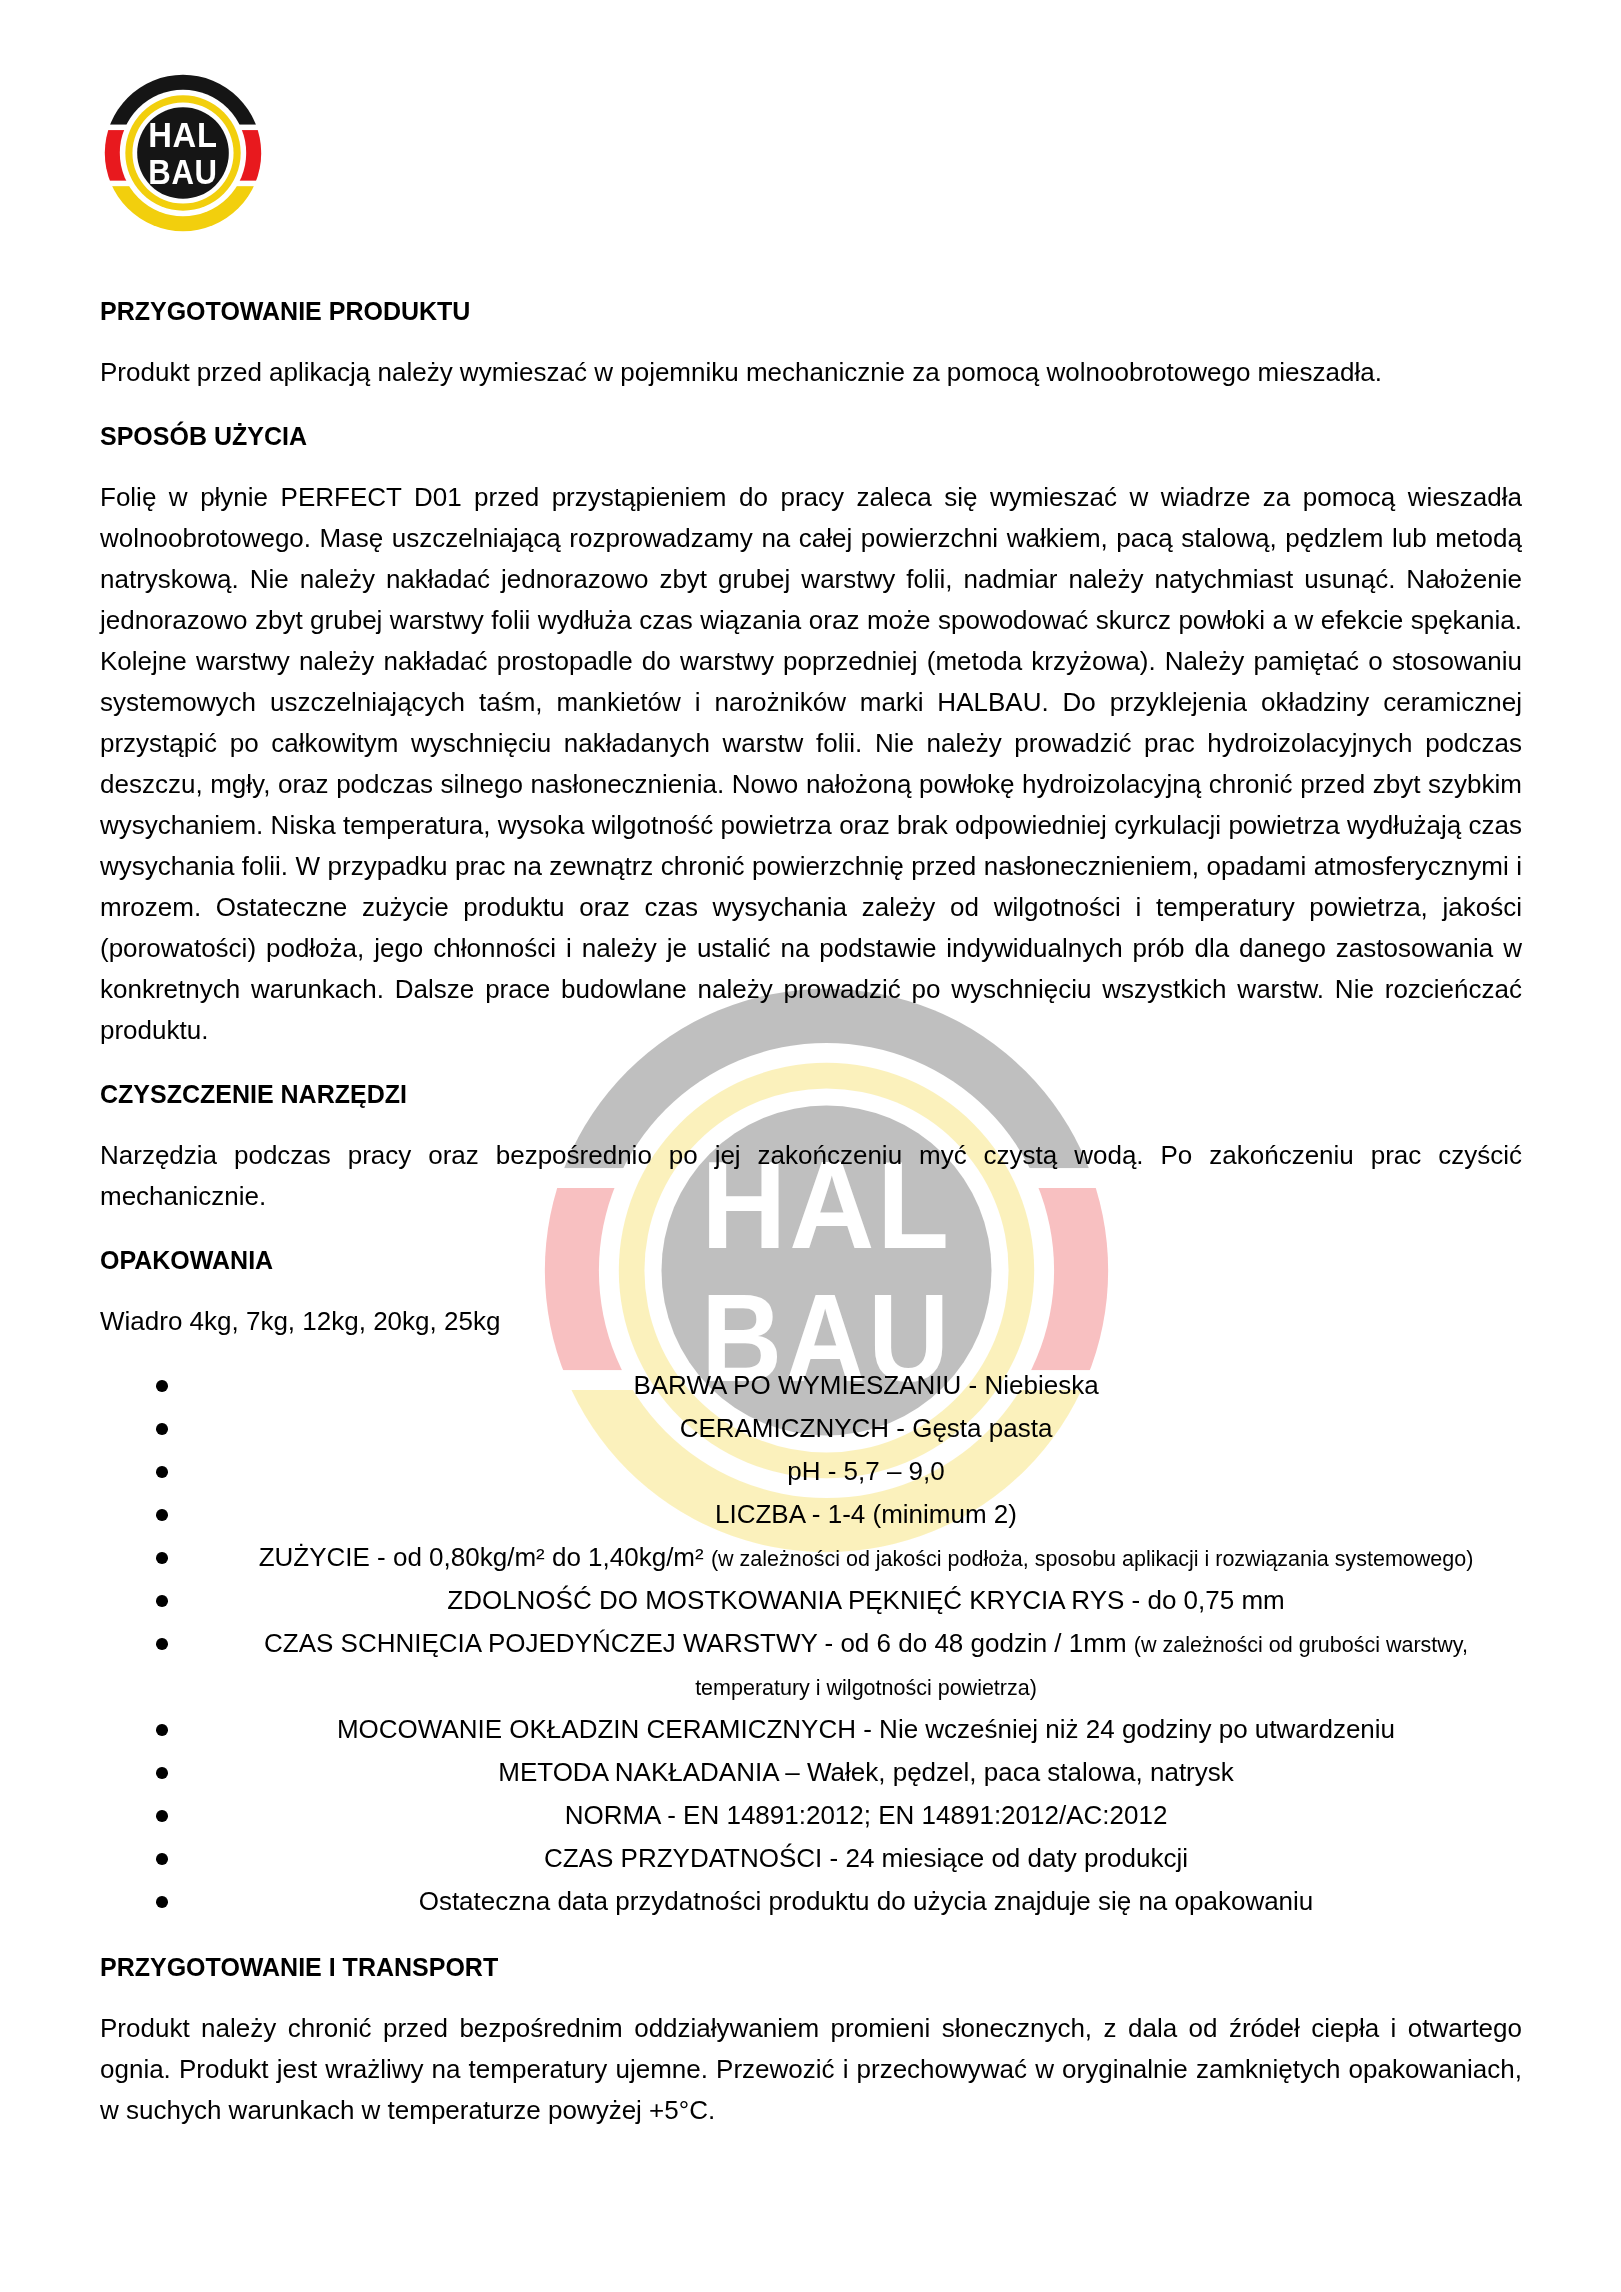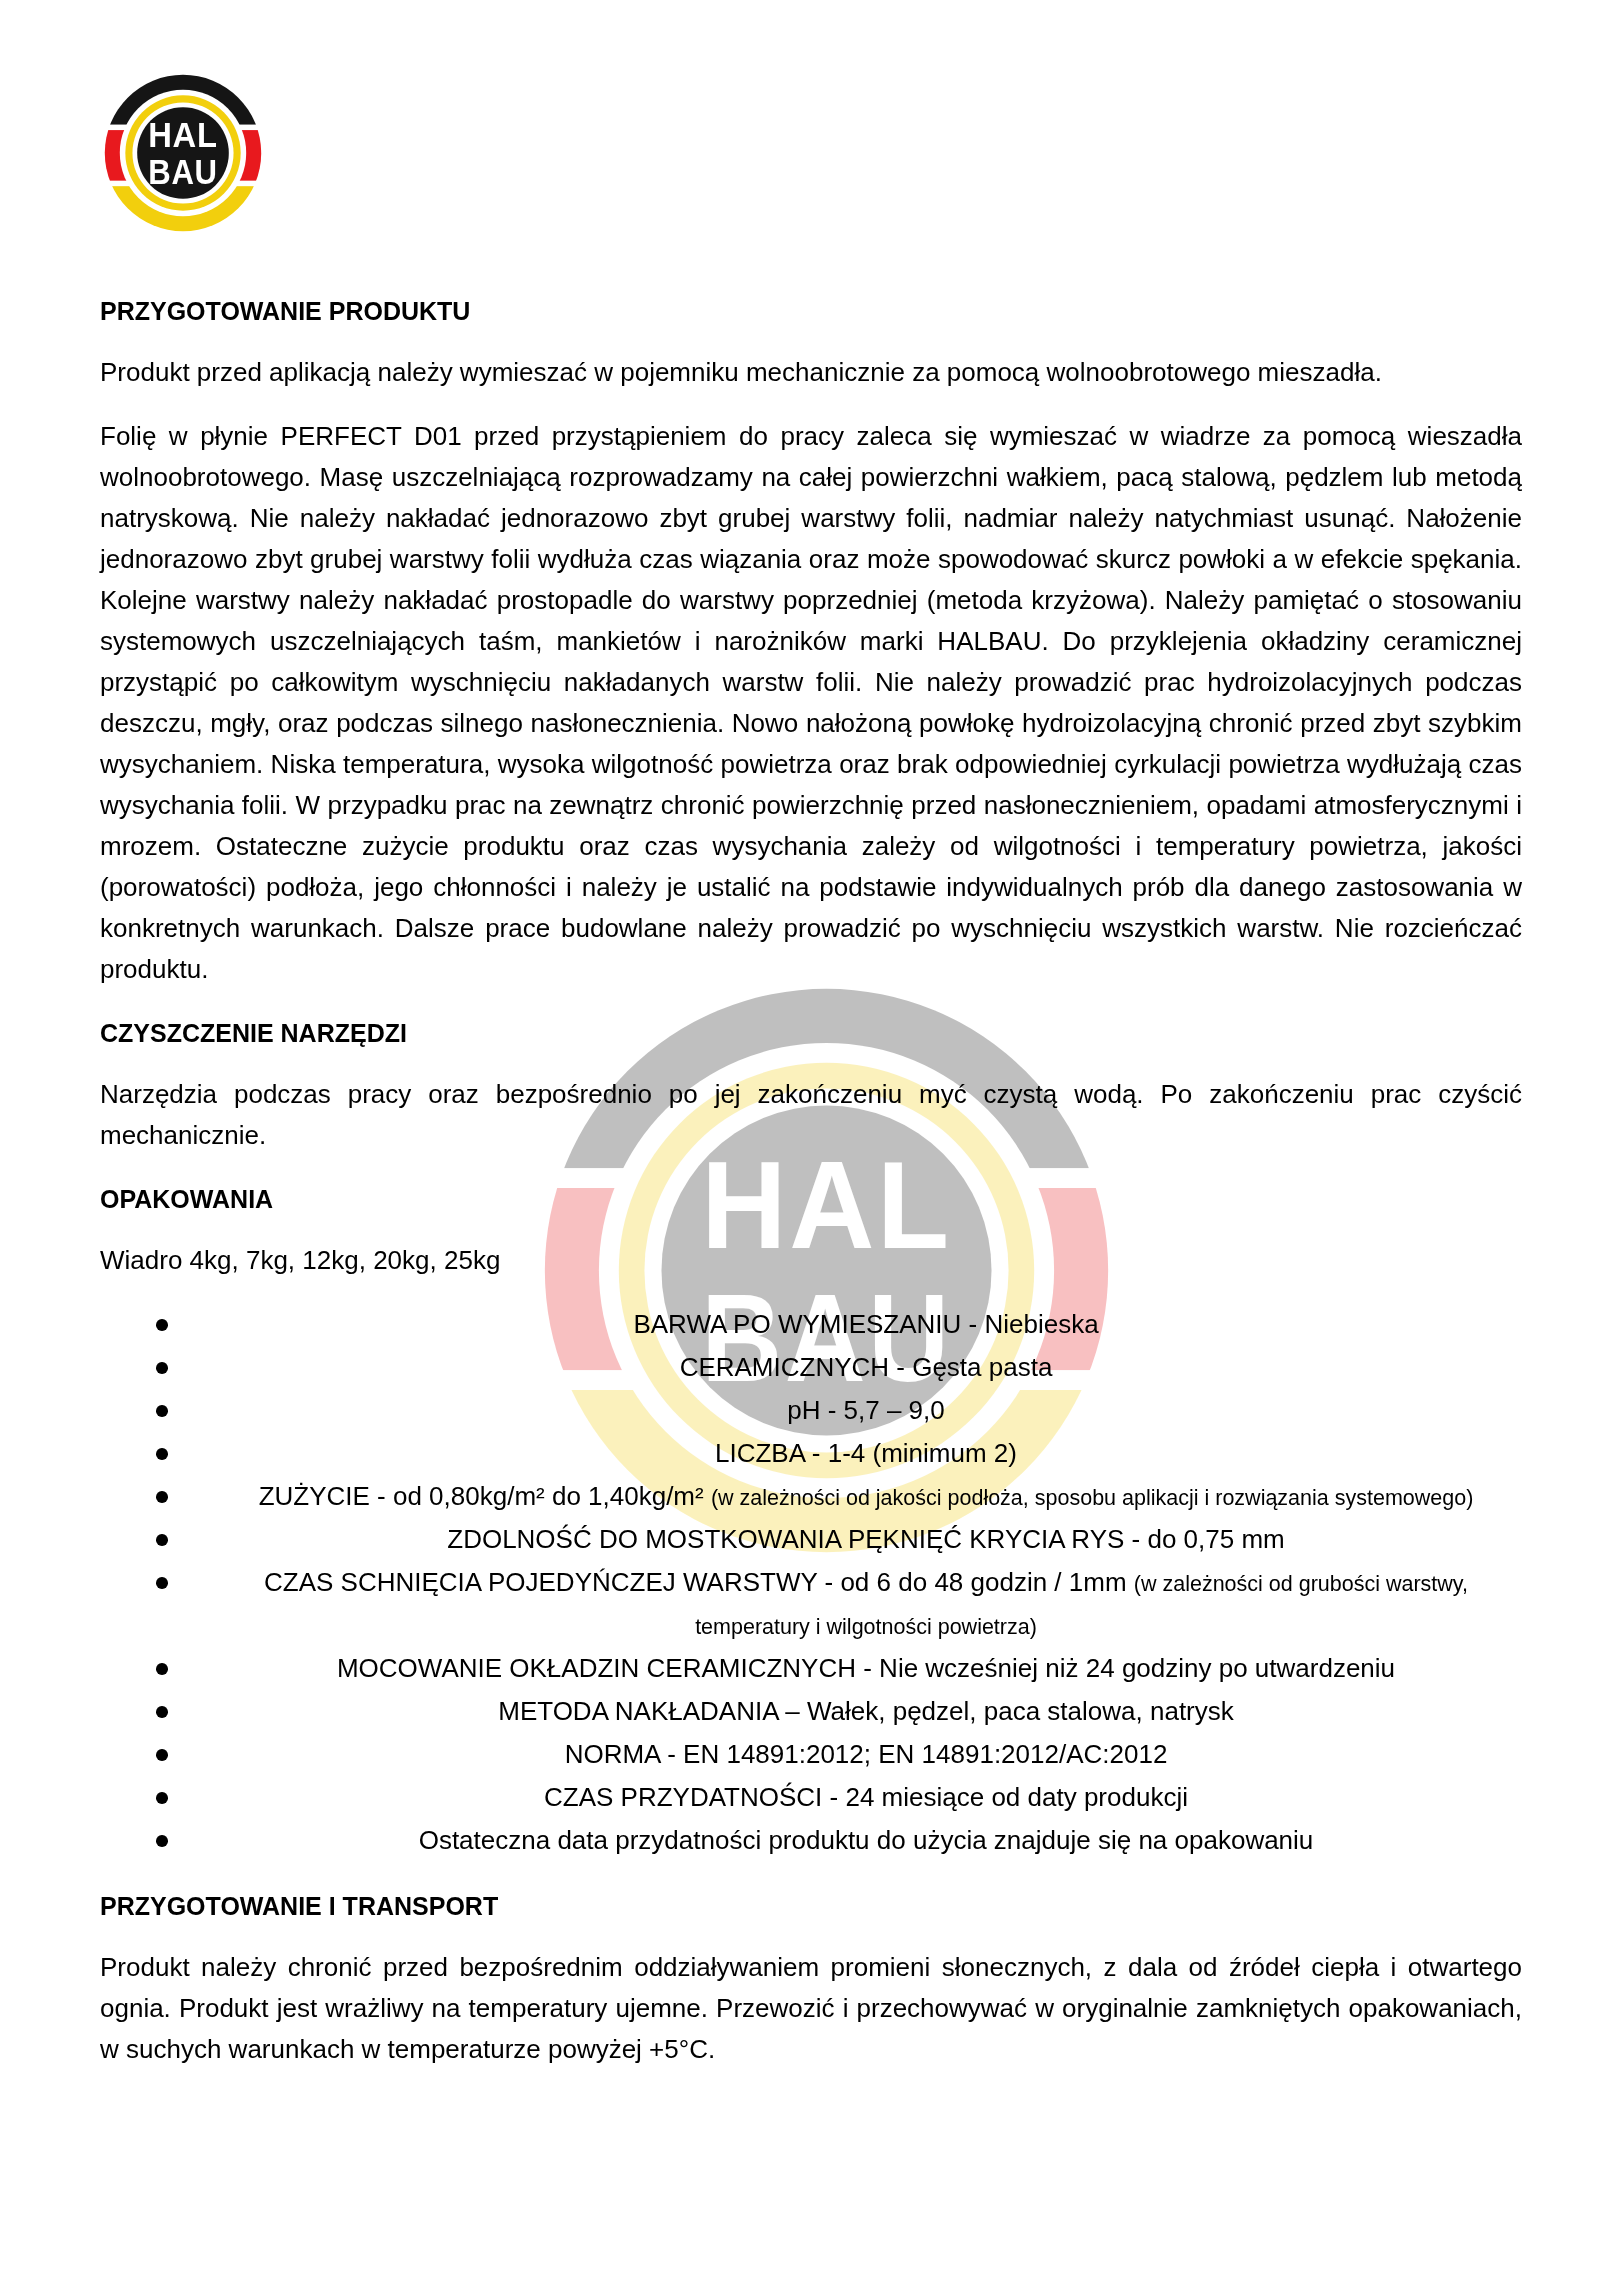--- a/index.html
+++ b/index.html
@@ -116,20 +116,21 @@
         <circle cx="100" cy="100" r="64" fill="#ffffff"></circle>
         <circle cx="100" cy="100" r="58" fill="#151515"></circle>
         <text x="100" y="92" text-anchor="middle" font-family="Liberation Sans, sans-serif" font-weight="bold" font-size="44" letter-spacing="1" textLength="88" lengthAdjust="spacingAndGlyphs" fill="#ffffff">HAL</text>
         <text x="100" y="139" text-anchor="middle" font-family="Liberation Sans, sans-serif" font-weight="bold" font-size="44" letter-spacing="1" textLength="88" lengthAdjust="spacingAndGlyphs" fill="#ffffff">BAU</text>
       </svg>
     </div>
 
     <h2>PRZYGOTOWANIE PRODUKTU</h2>
     <p class="single-line">Produkt przed aplikacją należy wymieszać w pojemniku mechanicznie za pomocą wolnoobrotowego mieszadła.</p>
 
+    <h2>SPOSÓB UŻYCIA</h2>
     <p>Folię w płynie PERFECT D01 przed przystąpieniem do pracy zaleca się wymieszać w wiadrze za pomocą wieszadła wolnoobrotowego. Masę uszczelniającą rozprowadzamy na całej powierzchni wałkiem, pacą stalową, pędzlem lub metodą natryskową. Nie należy nakładać jednorazowo zbyt grubej warstwy folii, nadmiar należy natychmiast usunąć. Nałożenie jednorazowo zbyt grubej warstwy folii wydłuża czas wiązania oraz może spowodować skurcz powłoki a w efekcie spękania. Kolejne warstwy należy nakładać prostopadle do warstwy poprzedniej (metoda krzyżowa). Należy pamiętać o stosowaniu systemowych uszczelniających taśm, mankietów i narożników marki HALBAU. Do przyklejenia okładziny ceramicznej przystąpić po całkowitym wyschnięciu nakładanych warstw folii. Nie należy prowadzić prac hydroizolacyjnych podczas deszczu, mgły, oraz podczas silnego nasłonecznienia. Nowo nałożoną powłokę hydroizolacyjną chronić przed zbyt szybkim wysychaniem. Niska temperatura, wysoka wilgotność powietrza oraz brak odpowiedniej cyrkulacji powietrza wydłużają czas wysychania folii. W przypadku prac na zewnątrz chronić powierzchnię przed nasłonecznieniem, opadami atmosferycznymi i mrozem. Ostateczne zużycie produktu oraz czas wysychania zależy od wilgotności i temperatury powietrza, jakości (porowatości) podłoża, jego chłonności i należy je ustalić na podstawie indywidualnych prób dla danego zastosowania w konkretnych warunkach. Dalsze prace budowlane należy prowadzić po wyschnięciu wszystkich warstw. Nie rozcieńczać produktu.</p>
 
     <h2>CZYSZCZENIE NARZĘDZI</h2>
     <p>Narzędzia podczas pracy oraz bezpośrednio po jej zakończeniu myć czystą wodą. Po zakończeniu prac czyścić mechanicznie.</p>
 
     <h2>OPAKOWANIA</h2>
     <p class="single-line">Wiadro 4kg, 7kg, 12kg, 20kg, 25kg</p>
 
     <ul class="tech-list">
       <li><span>BARWA PO WYMIESZANIU - Niebieska</span><span class="note"></span></li>

